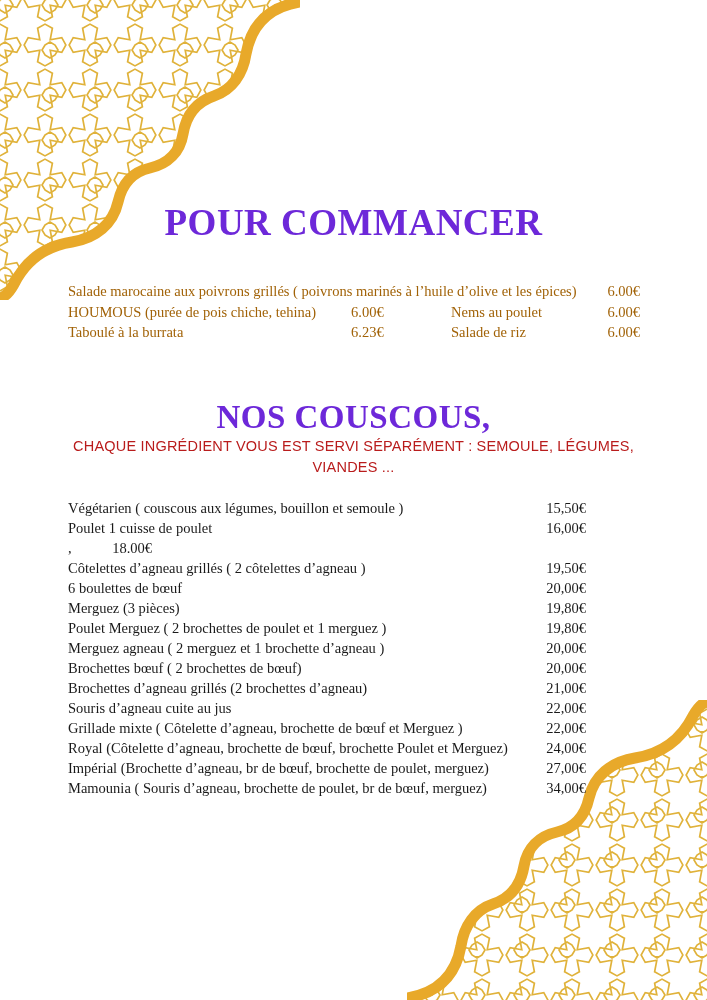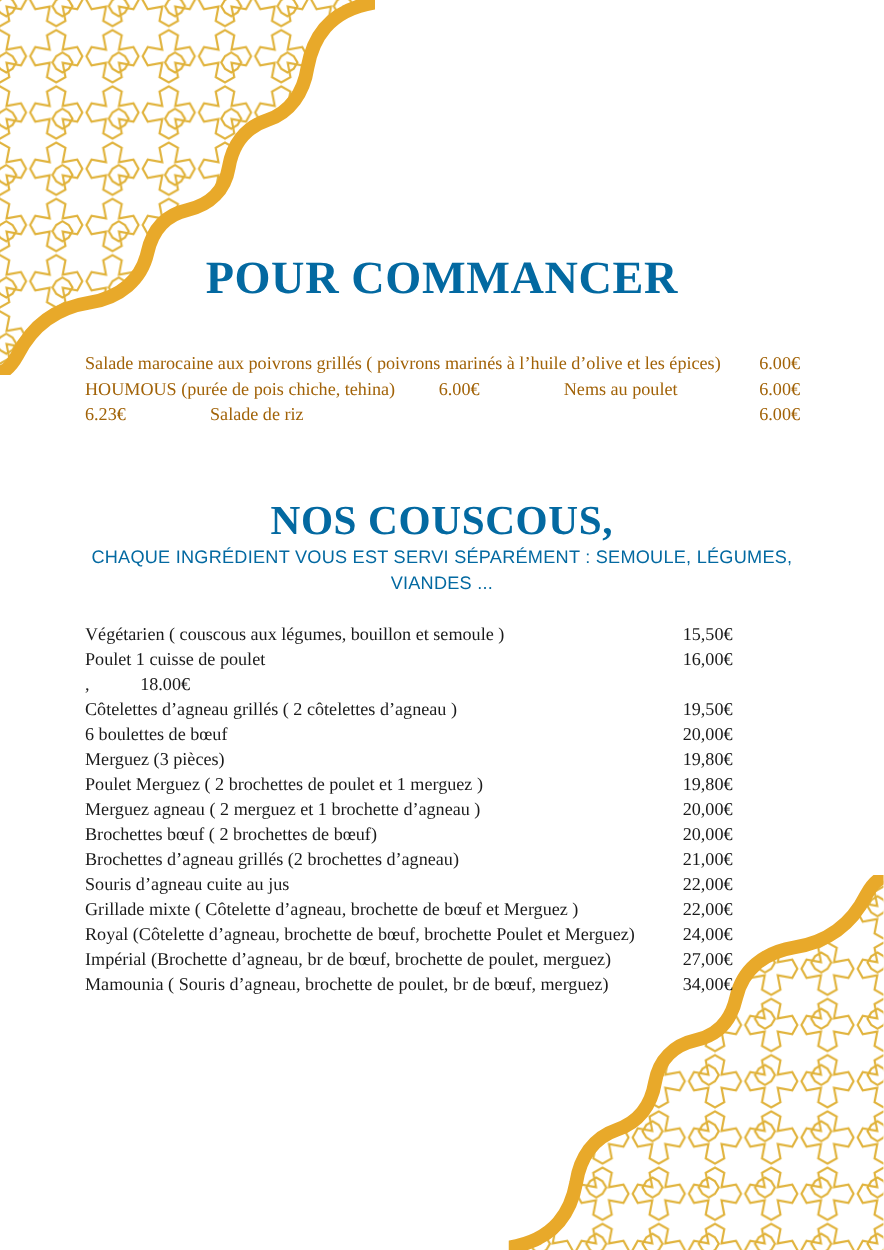--- a/index.html
+++ b/index.html
@@ -10,36 +10,36 @@
   }
 
   
   .ornament{position:absolute;width:300px;height:300px;pointer-events:none;}
   .ornament.tl{top:0;left:0;}
   .ornament.br{bottom:0;right:0;transform:rotate(180deg);}
 
   
   .section-title{
     text-align:center;
-    color:#0369a1;
+    color:#6d28d9;
     font-weight:bold;
     letter-spacing:.5px;
   }
   #title-commancer{
     position:absolute;left:0;right:0;top:176px;
     font-size:37px;
   }
   #title-couscous{
     position:absolute;left:0;right:0;top:377px;
     font-size:33px;
   }
   .section-subtitle{
     position:absolute;left:40px;right:40px;top:436px;
     text-align:center;
-    color:#0369a1;
+    color:#b91c1c;
     font-family:"Liberation Sans", sans-serif;
     font-size:14.5px;
     line-height:21px;
     letter-spacing:.2px;
   }
 
   
   #starters{
     position:absolute;left:68px;top:283px;width:572px;
     font-size:14.5px;color:#a16207;
@@ -134,20 +134,21 @@
   </div>
 
   <div class="starter-row">
     <span class="st-name">HOUMOUS (purée de pois chiche, tehina)</span>
     <span class="st-price">6.00€</span>
     <span class="st-name2">Nems au poulet</span>
     <span class="st-price-end">6.00€</span>
   </div>
 
   <div class="starter-row">
+    <span class="st-name">Taboulé à la burrata</span>
     <span class="st-price">6.23€</span>
     <span class="st-name2">Salade de riz</span>
     <span class="st-price-end">6.00€</span>
   </div>
 
 </div>
 
 <h1 class="section-title" id="title-couscous">NOS COUSCOUS,</h1>
 
 <div class="section-subtitle">CHAQUE INGRÉDIENT VOUS EST SERVI SÉPARÉMENT : SEMOULE, LÉGUMES, VIANDES ...</div>

